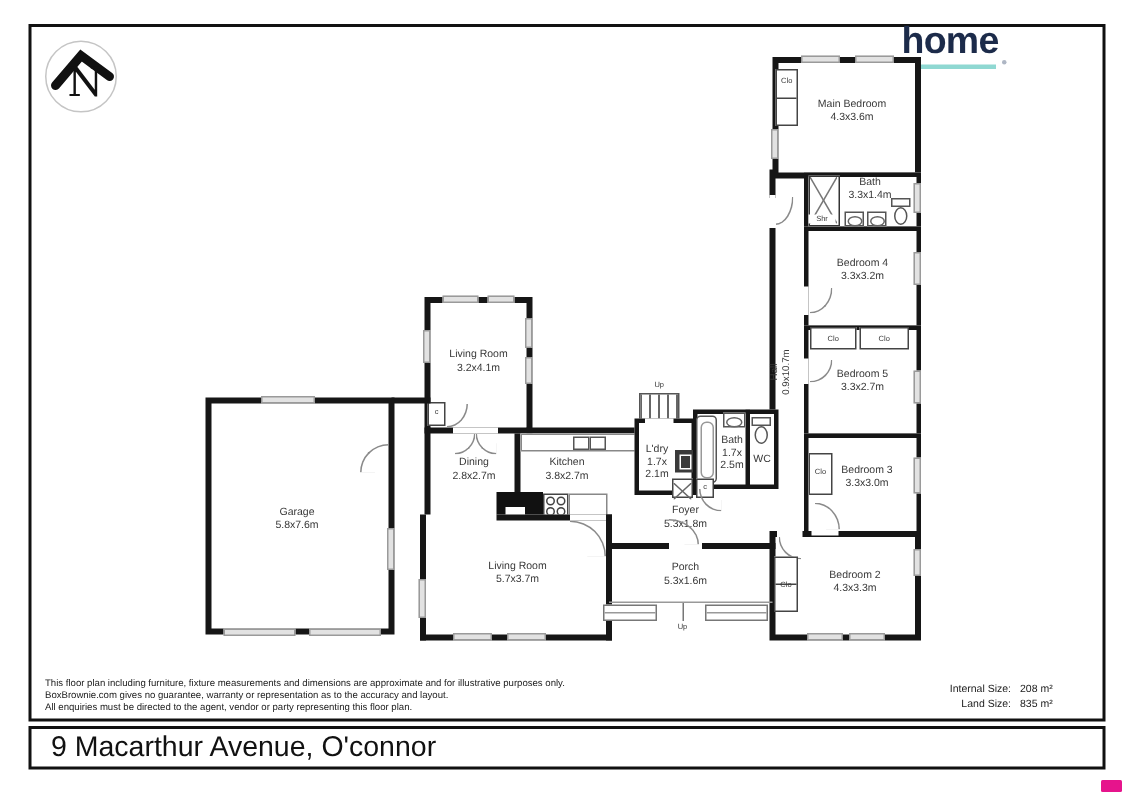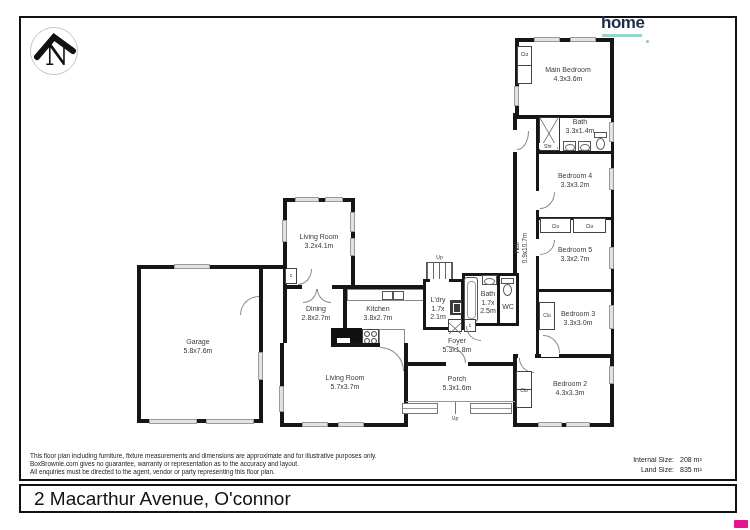--- a/index.html
+++ b/index.html
@@ -5,21 +5,21 @@
   html,body{margin:0;padding:0;background:#fff;}
   .page{position:relative;width:750px;height:530px;background:#fff;overflow:hidden;
         font-family:"Liberation Sans",sans-serif;color:#222;}
   .abs{position:absolute;box-sizing:border-box;}
   .main-frame{left:19px;top:16px;width:718px;height:465px;border:2px solid #111;background:#fff;}
   .address-bar{left:19px;top:484px;width:718px;height:29px;border:2px solid #111;
                display:flex;align-items:center;padding-left:13px;font-size:19px;color:#111;}
   .pink-badge{left:734px;top:520px;width:14px;height:8px;background:#e6148c;border-radius:1px;}
   
   .logo{left:601px;top:13px;width:132px;height:32px;display:flex;align-items:baseline;
-        font-weight:bold;font-size:17px;letter-spacing:-0.5px;color:#1c2b4a;}
+        font-weight:bold;font-size:25px;letter-spacing:-0.5px;color:#1c2b4a;}
   .logo .u{position:relative;}
   .logo .u::after{content:"";position:absolute;left:1px;right:2px;bottom:-4px;height:3px;background:#8fd8d2;}
   .logo .dot{width:3px;height:3px;border-radius:50%;background:#aeb6c4;margin:0 3px 2px 2px;align-self:flex-end;}
   
   .north{left:30px;top:27px;width:48px;height:48px;border:1px solid #c5c5c5;border-radius:50%;background:#fff;}
   .north .n{position:absolute;left:14px;top:12px;font-family:"DejaVu Serif",serif;font-size:27px;color:#111;}
   
   .wall{background:#161616;}
   .room{border:3px solid #161616;background:#fff;}
   .room4{border:4px solid #161616;background:#fff;}
@@ -289,17 +289,17 @@
     <div>All enquiries must be directed to the agent, vendor or party representing this floor plan.</div>
   </div>
   <div class="abs sizes">
     <div class="k">Internal Size:</div>
     <div>208 m²</div>
     <div class="k">Land Size:</div>
     <div>835 m²</div>
   </div>
 
   <div class="abs address-bar">
-    <span>2 Macarthur Avenue, O'connor</span>
+    <span>9 Macarthur Avenue, O'connor</span>
   </div>
   <div class="abs pink-badge"></div>
 
 </div>
 
 </body></html>

